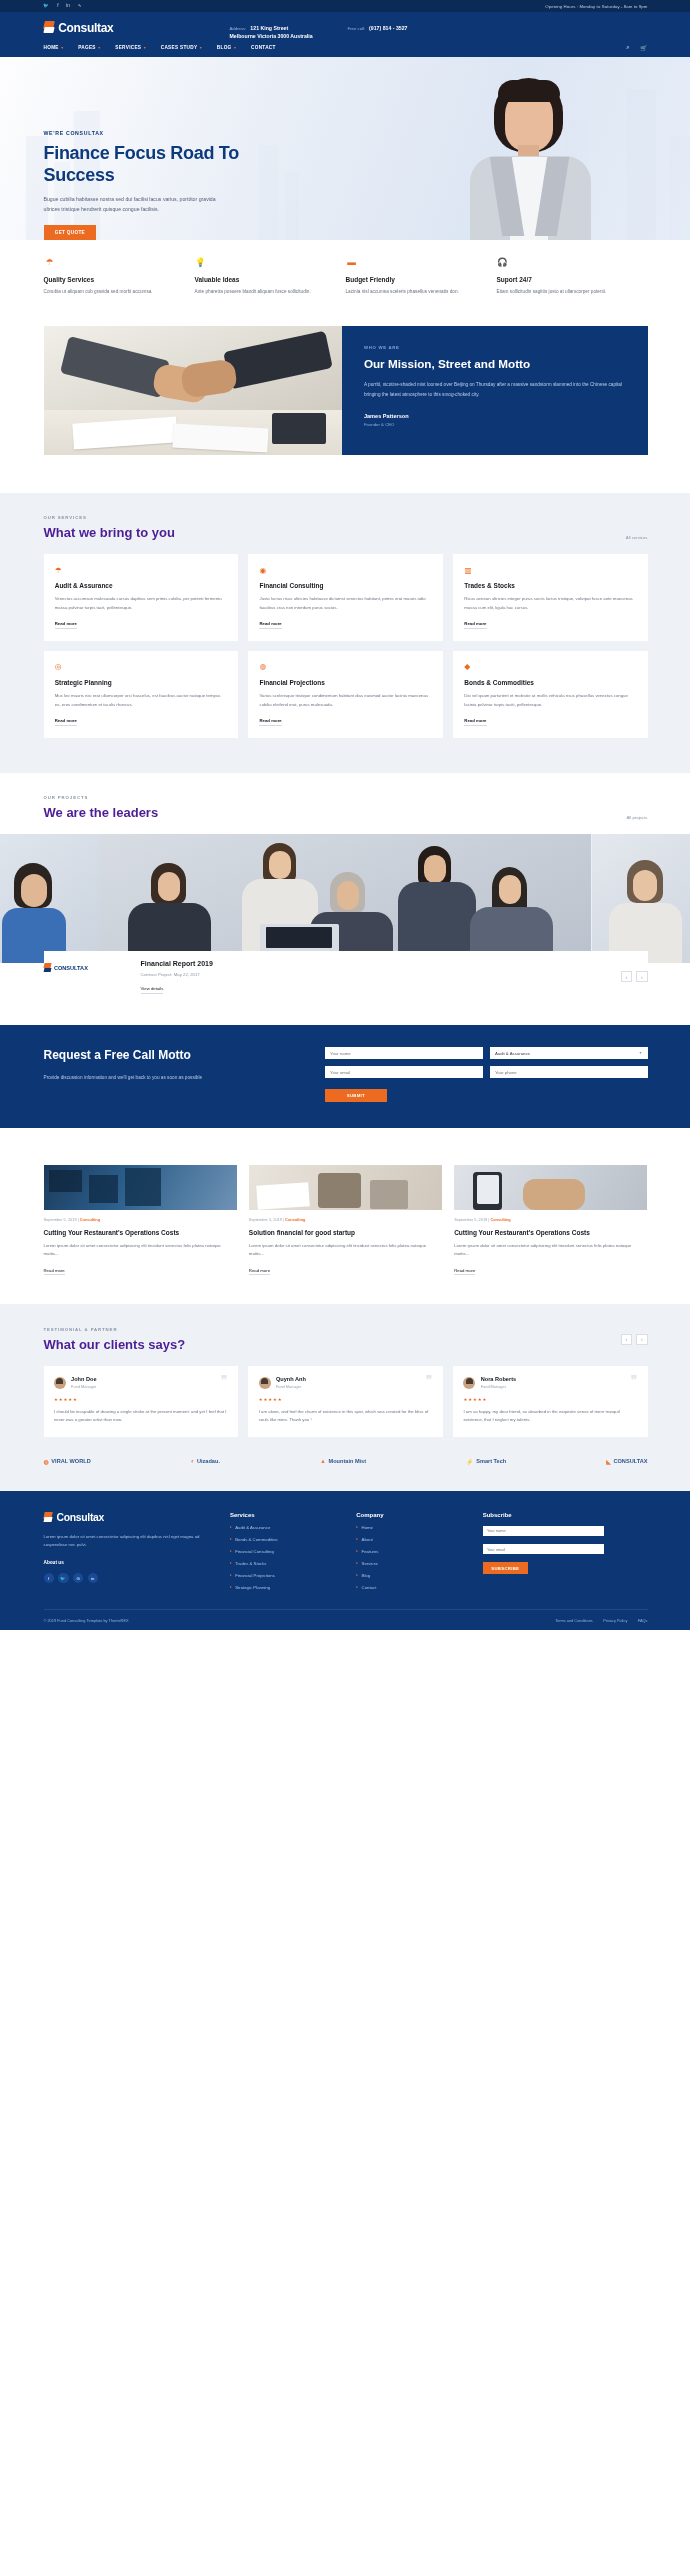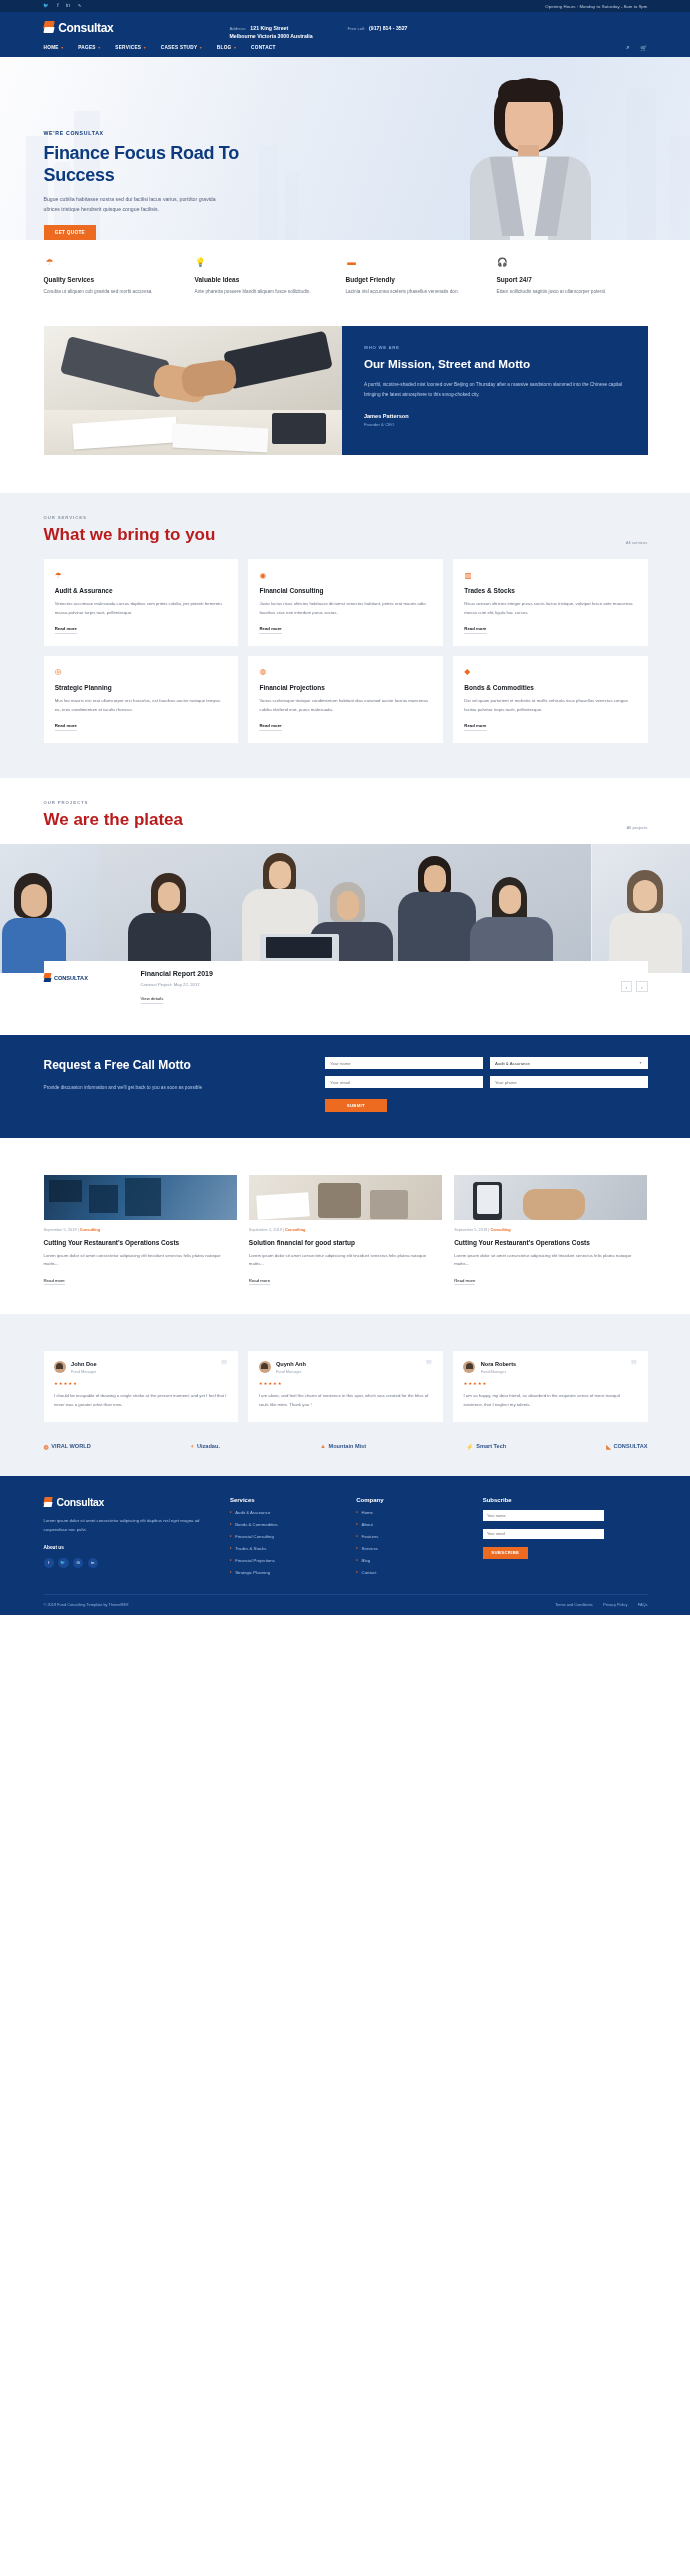--- a/index.html
+++ b/index.html
@@ -105,21 +105,21 @@
   .mb-eyebrow { color:#7fa3d8; font-size:4.3px; font-weight:bold; letter-spacing:0.7px; }
   .mb-title { color:#fff; font-size:11.7px; font-weight:bold; line-height:1.3; margin-top:6px; }
   .mb-desc { color:#bcd0ea; font-size:4.7px; line-height:2; margin-top:9.5px; }
   .mb-name { color:#fff; font-size:5.6px; font-weight:bold; margin-top:14px; }
   .mb-role { color:#8fb0dd; font-size:4.3px; margin-top:2.6px; }
 
   
   .services { background:#eef2f7; padding:22.4px 0 35px; }
   .sec-head { display:flex; align-items:flex-end; justify-content:space-between; }
   .sec-eyebrow { color:#8a93a5; font-size:4.3px; font-weight:bold; letter-spacing:0.9px; }
-  .sec-title { color:#b91c1c; font-size:17px; font-weight:bold; margin-top:5.2px; }
+  .sec-title { color:#4c1d95; font-size:13px; font-weight:bold; margin-top:5.2px; }
   .sec-link { color:#8a93a5; font-size:4.3px; }
   .svc-grid { display:grid; grid-template-columns:repeat(3,1fr); gap:10.4px; margin-top:14px; }
   .svc-card { background:#fff; padding:11.2px 11.2px 12px; }
   .svc-ico { color:#ec6b21; font-size:7.8px; }
   .svc-title { color:#15191f; font-size:6.5px; font-weight:bold; margin-top:7.8px; }
   .svc-desc { color:#6b7280; font-size:4.3px; line-height:1.95; margin-top:6px; }
   .svc-more { color:#15191f; font-size:4.3px; font-weight:bold; margin-top:7.8px;
     border-bottom:0.9px solid #d6dbe3; display:inline-block; padding-bottom:1.7px; }
 
   
@@ -424,21 +424,21 @@
         </div>
       </div>
     </div>
   </div>
 
   <div class="leaders">
     <div class="container">
       <div class="sec-head">
         <div>
           <div class="sec-eyebrow">OUR PROJECTS</div>
-          <div class="sec-title">We are the platea</div>
+          <div class="sec-title">We are the leaders</div>
         </div>
         <div class="sec-link">All projects</div>
       </div>
     </div>
     <div class="lead-strip">
       <div class="ls-side ls-left">
         <div class="pers" style="left:14px;top:29px;width:38px;height:45px;background:#2b2320;border-radius:19px 19px 10.4px 10.4px"></div>
         <div class="pers" style="left:21px;top:40px;width:26px;height:33px;background:#e0b795;border-radius:13px"></div>
         <div class="pers" style="left:1.7px;top:74px;width:64px;height:55px;background:#3b6fb5;border-radius:15.5px 15.5px 0 0"></div>
       </div>
@@ -552,20 +552,30 @@
           <div class="bl-title">Cutting Your Restaurant's Operations Costs</div>
           <div class="bl-desc">Lorem ipsum dolor sit amet consectetur adipisicing elit tincidunt senectus felis platea natoque mattis...</div>
           <div class="bl-more">Read more</div>
         </div>
       </div>
     </div>
   </div>
 
   <div class="testi">
     <div class="container">
+      <div class="t-head">
+        <div>
+          <div class="sec-eyebrow">TESTIMONIAL &amp; PARTNER</div>
+          <div class="sec-title">What our clients says?</div>
+        </div>
+        <div class="lc-arrows">
+          <div class="arrow">‹</div>
+          <div class="arrow">›</div>
+        </div>
+      </div>
       <div class="t-grid">
         <div class="t-card">
           <div class="t-quote">❞</div>
           <div class="t-top">
             <div class="t-av">
                 <i></i>
               </div>
             <div>
               <div class="t-name">John Doe</div>
               <div class="t-role">Fund Manager</div>

